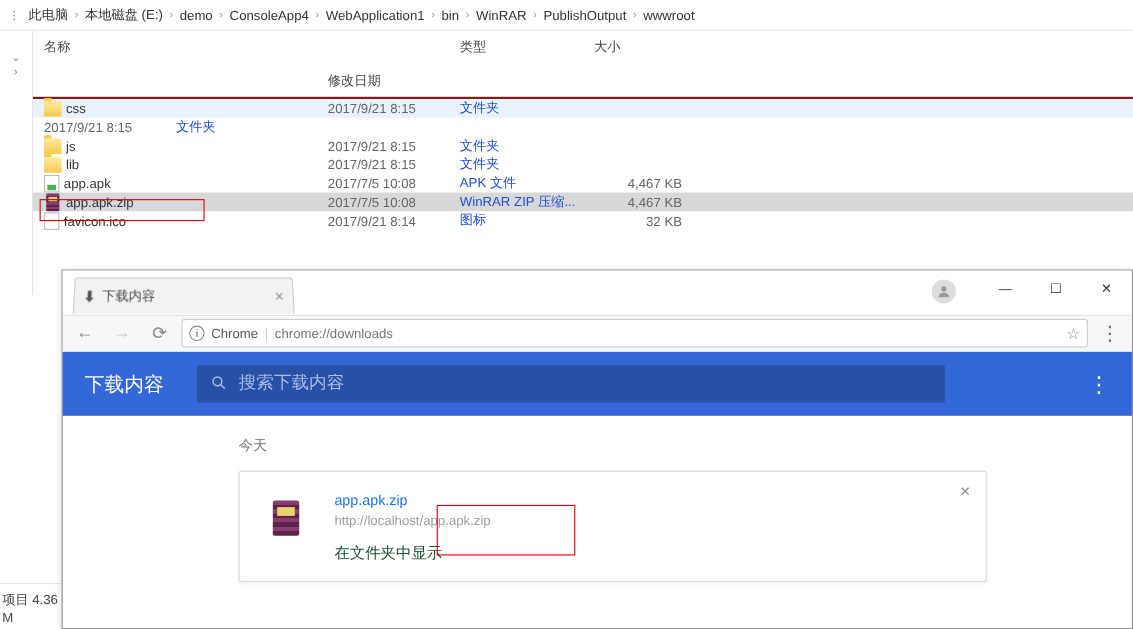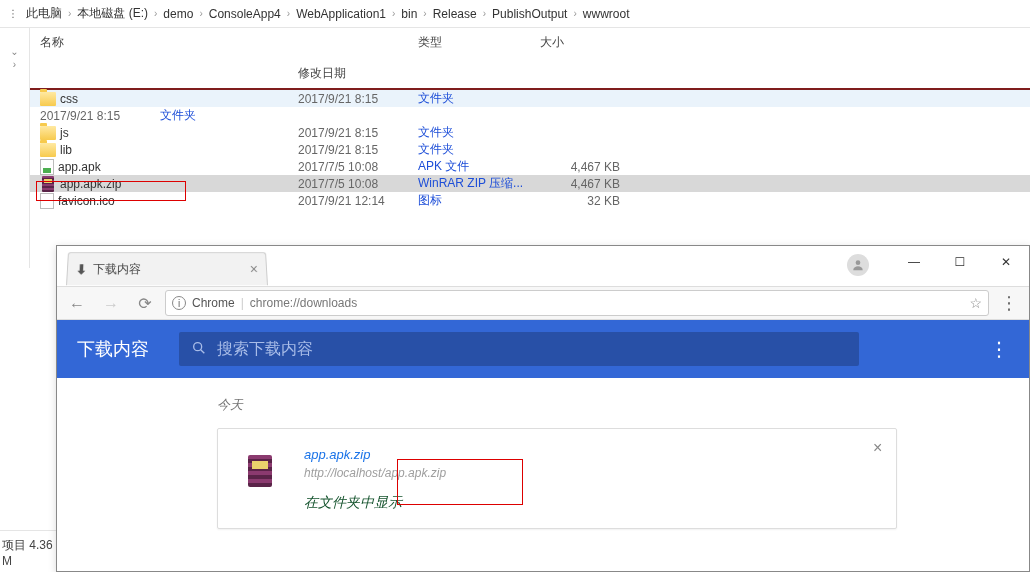--- a/index.html
+++ b/index.html
@@ -56,21 +56,21 @@
     .omnibox .star { margin-left:auto; color:#888; font-size:14px; cursor:pointer;}
     .menu-btn { width:28px; height:28px; display:flex; align-items:center; justify-content:center; color:#666; cursor:pointer; font-size:18px;}
     
     .downloads-hdr { height: 58px; background:#3367d6; display:flex; align-items:center; padding: 0 20px; gap: 30px;}
     .dl-title { color:#fff; font-size:18px; font-weight:400;}
     .dl-search { flex:1; max-width: 680px; height:34px; background:#2850a7; border-radius:2px; display:flex; align-items:center; padding:0 12px; gap:10px; color:#a8bce8;}
     .dl-search input { background:transparent; border:none; outline:none; color:#f0abfc; font-size:16px; flex:1;}
     .dl-search input::placeholder { color:#a8bce8;}
     .dl-more { margin-left:auto; color:#fff; font-size:20px; cursor:pointer;}
     
-    .dl-body { padding: 18px 16px 0 160px; font-style: italic; }
+    .dl-body { padding: 18px 16px 0 160px; }
     .dl-section { color:#757575; font-size:13px; margin-bottom:14px;}
     .dl-card { width: 680px; background:#fff; border:1px solid #ddd; border-radius:2px; padding: 18px 18px 16px 18px; display:flex; align-items:flex-start; gap: 20px; position:relative; box-shadow: 0 1px 2px rgba(0,0,0,0.06);}
     .dl-card .thumb { width:48px; height:48px; display:flex; align-items:center; justify-content:center;}
     .dl-card .thumb .icon-rar { transform: scale(2); }
     .dl-info { flex:1; }
     .dl-name { color:#1a73e8; font-size:13px; margin-bottom:4px; cursor:pointer;}
     .dl-url { color:#9e9e9e; font-size:12px; margin-bottom:14px;}
     .dl-action { color:#14532d; font-size:14px; cursor:pointer;}
     .dl-close { position:absolute; right:14px; top:10px; color:#888; font-size:16px; cursor:pointer;}
     .red-box.rb2 { left: 397px; top: 459px; width: 126px; height: 46px; }
@@ -87,21 +87,21 @@
     <span class="bc-item">本地磁盘 (E:)</span>
       <span class="bc-sep">›</span>
     <span class="bc-item">demo</span>
       <span class="bc-sep">›</span>
     <span class="bc-item">ConsoleApp4</span>
       <span class="bc-sep">›</span>
     <span class="bc-item">WebApplication1</span>
       <span class="bc-sep">›</span>
     <span class="bc-item">bin</span>
       <span class="bc-sep">›</span>
-    <span class="bc-item">Release</span>
+    <span class="bc-item">WinRAR</span>
       <span class="bc-sep">›</span>
     <span class="bc-item">PublishOutput</span>
       <span class="bc-sep">›</span>
     <span class="bc-item">wwwroot</span>
   </div>
   <div class="explorer-body">
     <div class="left-pane">
       <span>⌄</span>
       <span>›</span>
     </div>
@@ -161,21 +161,21 @@
             </div>
             <div class="c-date">2017/7/5 10:08</div>
             <div class="c-type">WinRAR ZIP 压缩...</div>
             <div class="c-size">4,467 KB</div>
           </div>
           <div class="row">
             <div class="c-name">
               <span class="icon-file"></span>
               <span>favicon.ico</span>
             </div>
-            <div class="c-date">2017/9/21 12:14</div>
+            <div class="c-date">2017/9/21 8:14</div>
             <div class="c-type">图标</div>
             <div class="c-size">32 KB</div>
           </div>
         </div>
     </div>
   </div>
   <div class="red-box rb1"></div>
 </div>
 
 <div class="footer-stat">项目  4.36 M</div>

